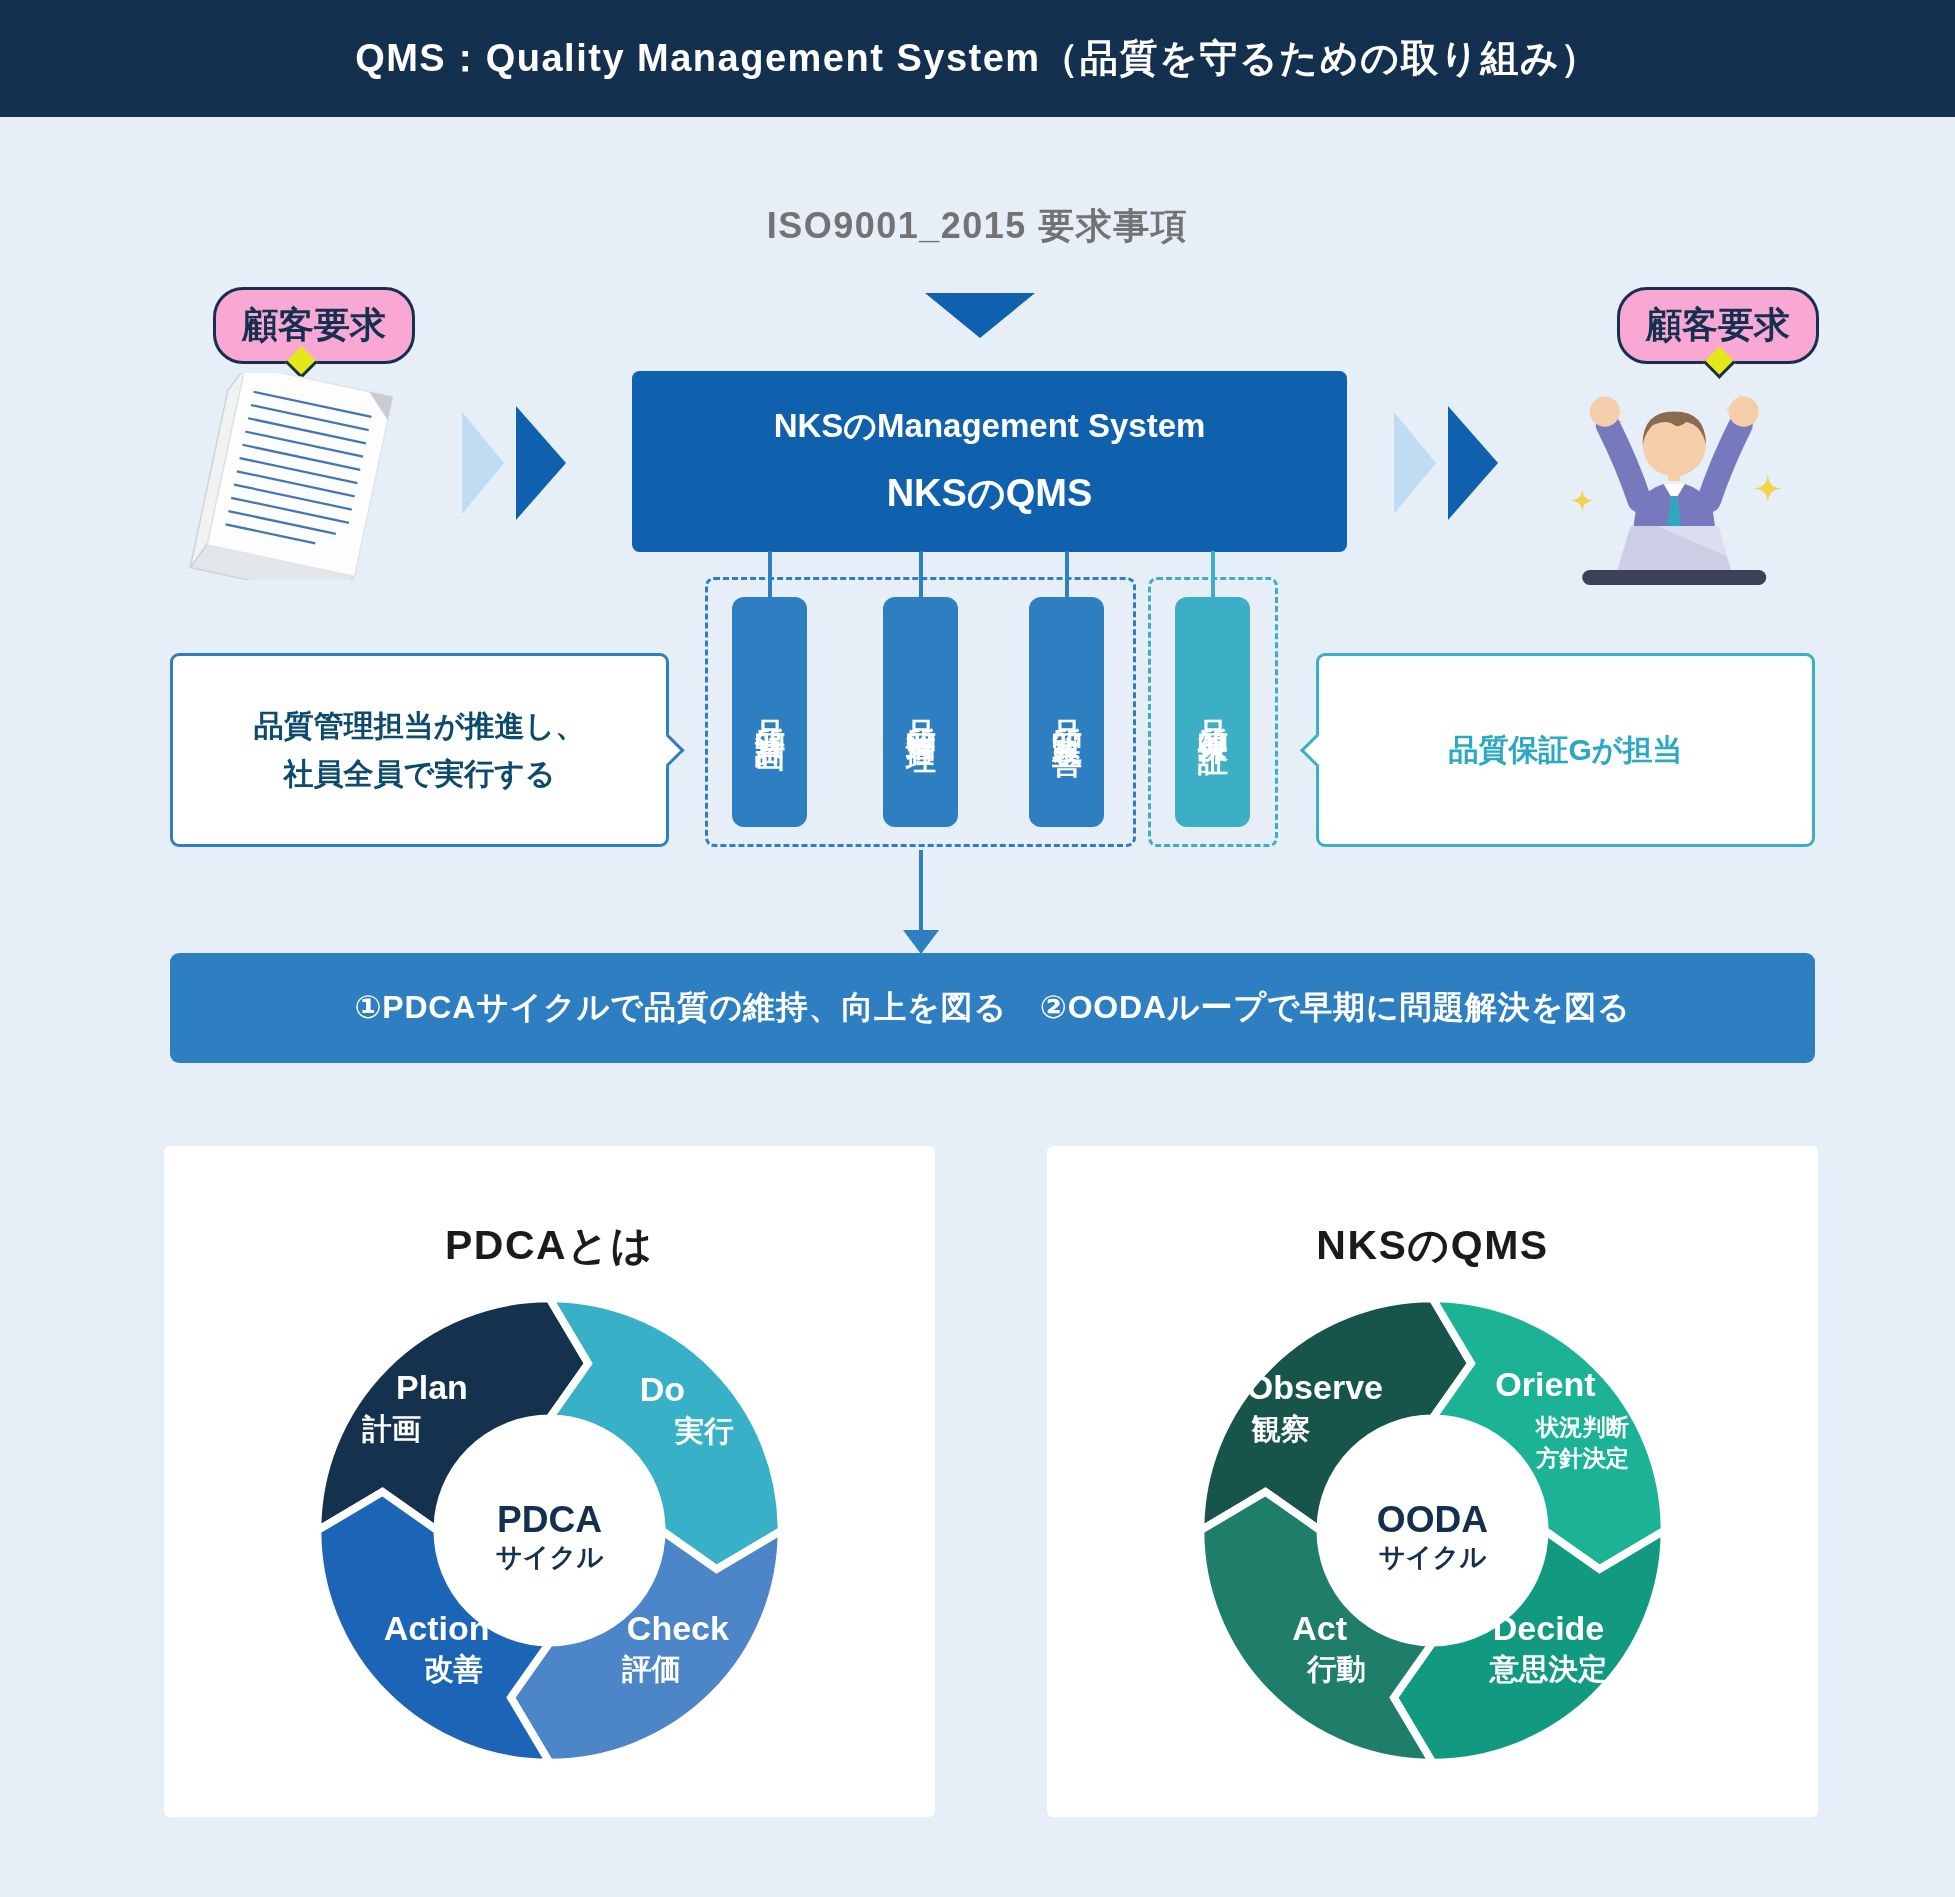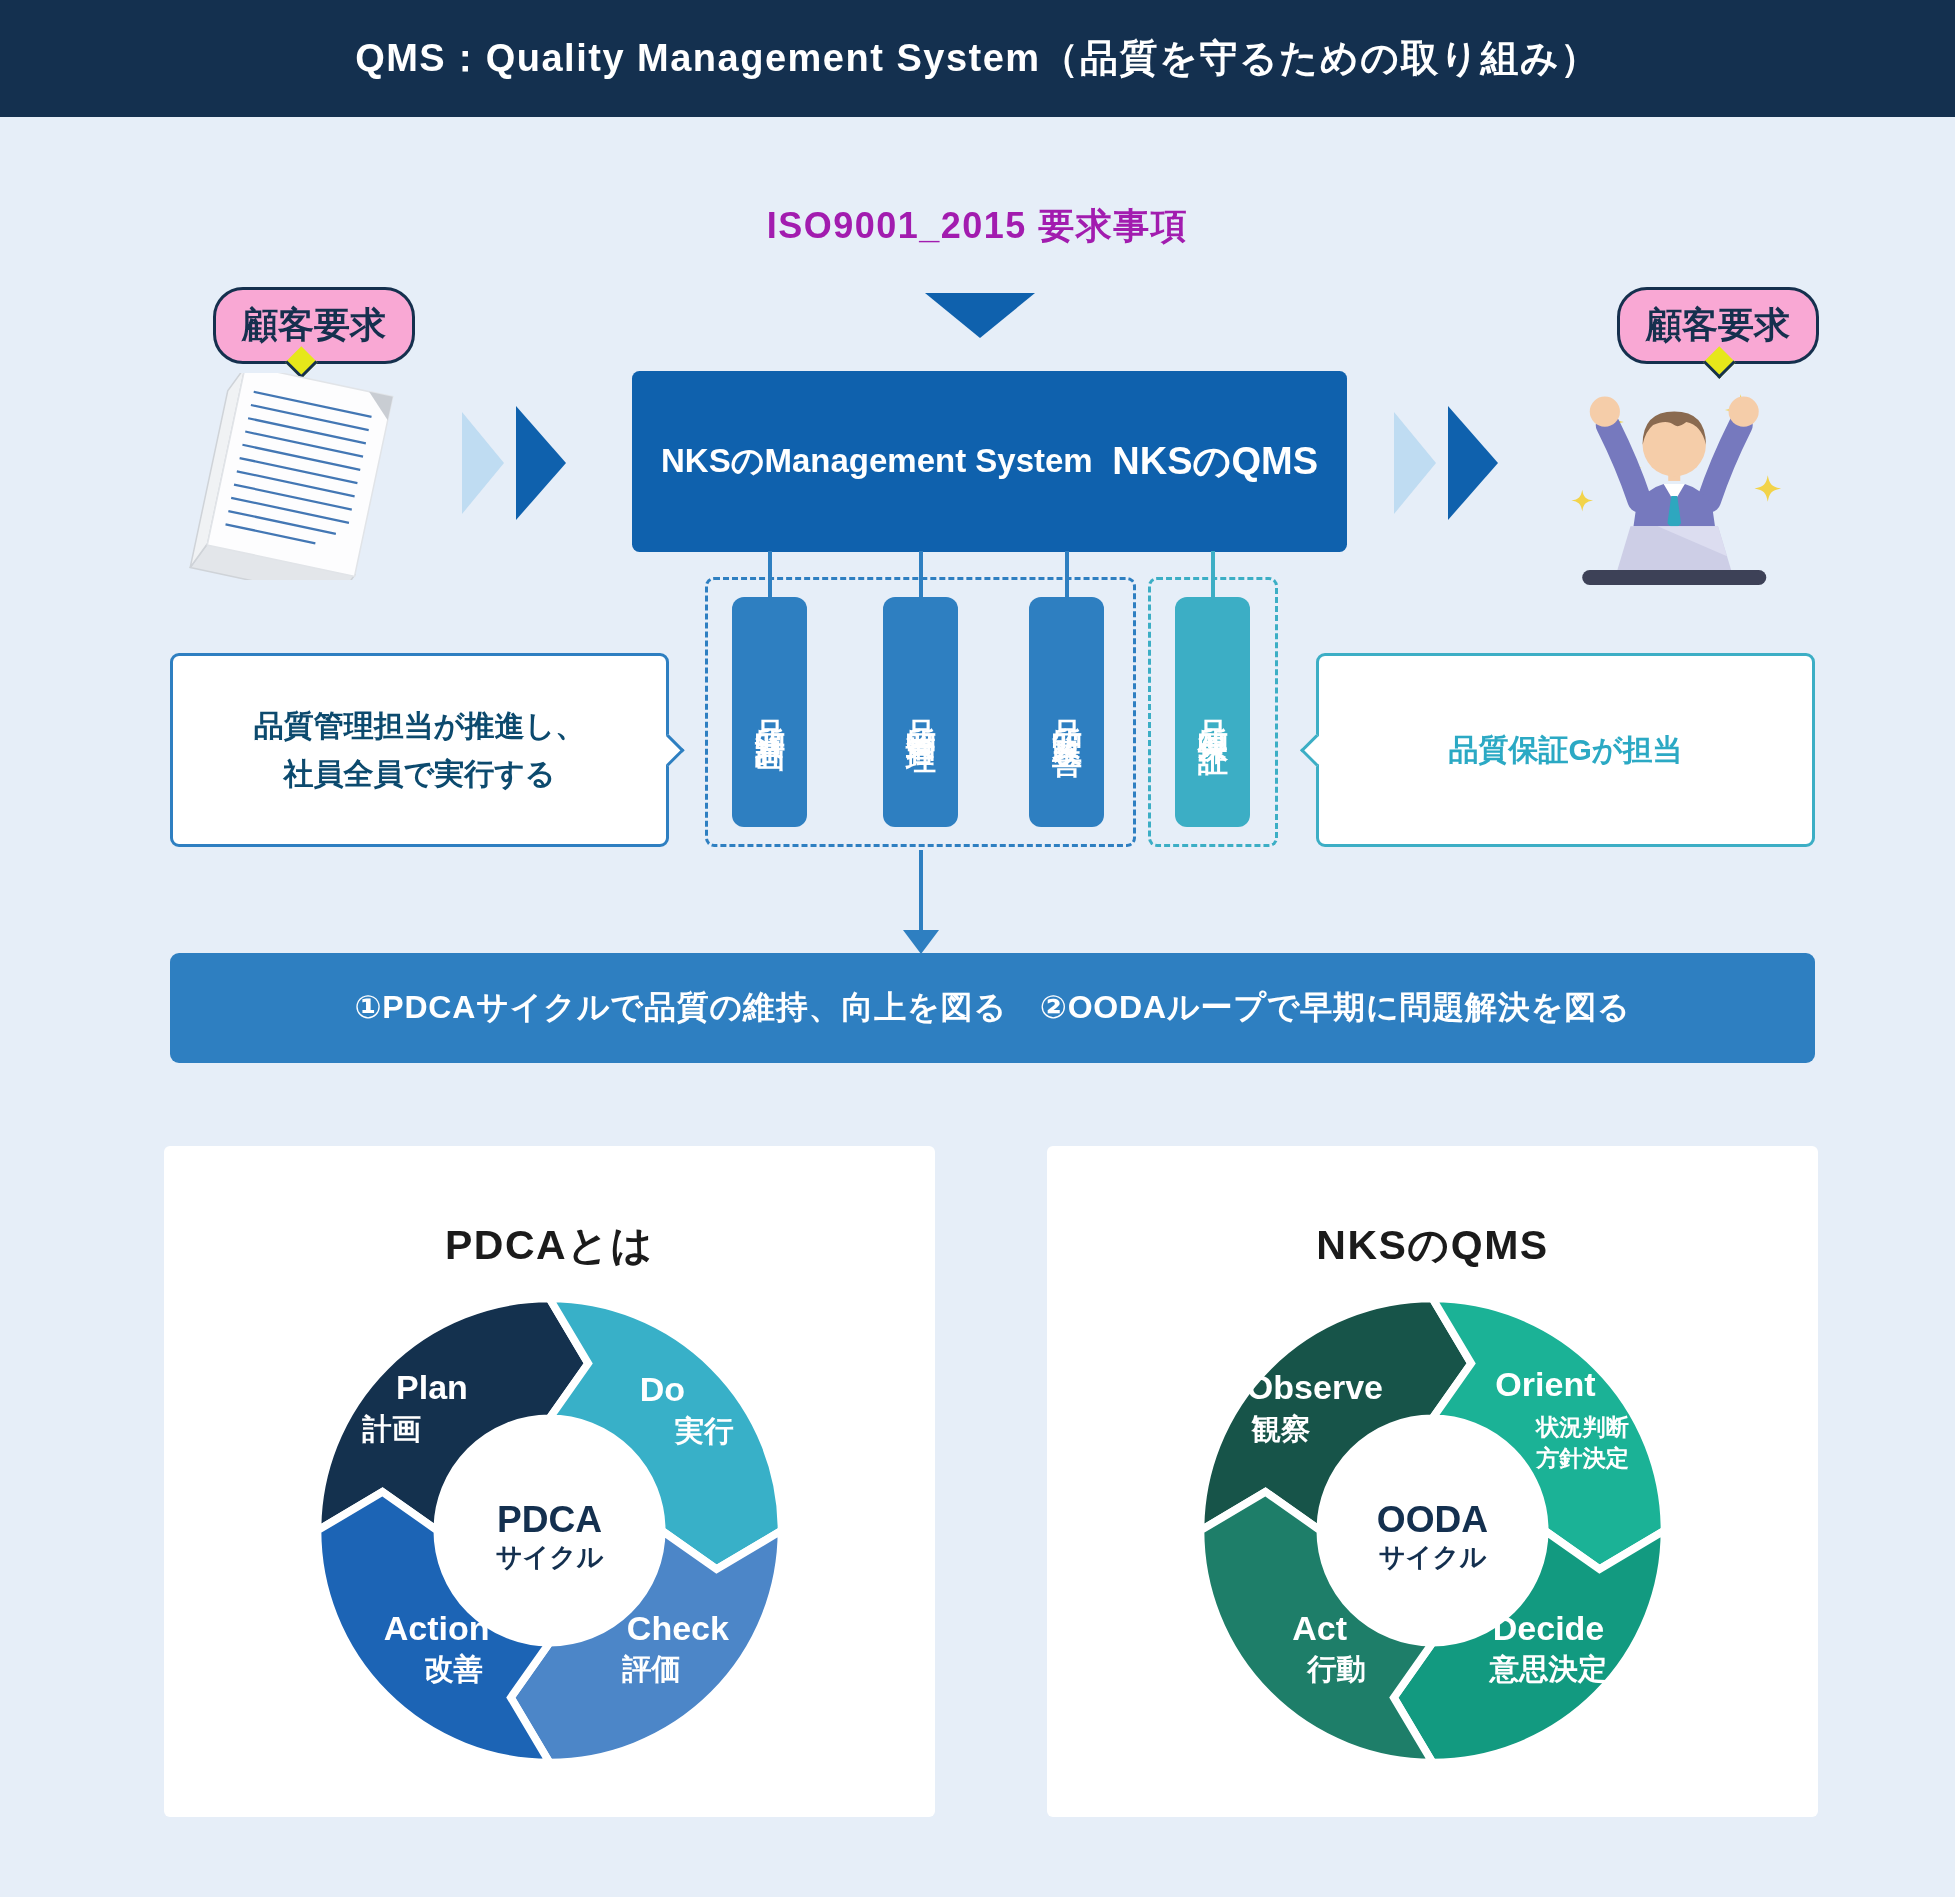--- a/index.html
+++ b/index.html
@@ -6,42 +6,42 @@
   body{font-family:"Liberation Sans","DejaVu Sans",sans-serif;}
   .stage{position:relative;width:1955px;height:1898px;background:#E6EEF8;overflow:hidden;}
 
   
   .header{position:absolute;left:0;top:0;width:1955px;height:117px;background:#14304F;
     display:flex;align-items:center;justify-content:center;}
   .header-title{color:#FFFFFF;font-size:38px;font-weight:bold;letter-spacing:1.5px;}
 
   
   .iso-label{position:absolute;top:202px;left:50%;transform:translateX(-50%);
-    font-size:36px;font-weight:bold;color:#a21caf;letter-spacing:1.5px;white-space:nowrap;}
+    font-size:36px;font-weight:bold;color:#737373;letter-spacing:1.5px;white-space:nowrap;}
   .down-triangle{position:absolute;left:925px;top:293px;width:0;height:0;
     border-left:55px solid transparent;border-right:55px solid transparent;border-top:45px solid #0F61AD;}
 
   
   .bubble{position:absolute;background:#f9a8d4;border:3.8px solid #15304E;border-radius:30px;
     padding:11px 26px;font-size:36px;font-weight:bold;color:#15304E;white-space:nowrap;}
   .bubble .tail{position:absolute;bottom:-13px;width:19.6px;height:19.6px;background:#E6E71A;
     border-right:3.8px solid #15304E;border-bottom:3.8px solid #15304E;transform:rotate(45deg);}
   .bubble-request{left:213px;top:287px;}
   .bubble-request .tail{left:38%;}
   .bubble-satisfaction{left:1617px;top:287px;}
   .bubble-satisfaction .tail{left:50%;margin-left:-9.8px;}
 
   
   .chev{position:absolute;width:0;height:0;}
   .chev-light{border-top:51px solid transparent;border-bottom:51px solid transparent;border-left:42px solid #BFDCF2;}
   .chev-dark{border-top:57px solid transparent;border-bottom:57px solid transparent;border-left:50px solid #0F61AD;}
 
   
   .system-box{position:absolute;left:632px;top:371px;width:715px;height:181px;background:#0F61AD;
-    border-radius:7.5px;display:flex;flex-direction:row;align-items:center;justify-content:center;gap:19.6px;}
+    border-radius:7.5px;display:flex;flex-direction:column;align-items:center;justify-content:center;gap:19.6px;}
   .system-box .l1{color:#fff;font-size:33px;font-weight:bold;}
   .system-box .l2{color:#fff;font-size:38px;font-weight:bold;}
 
   
   .conn{position:absolute;top:551px;width:3.8px;height:50px;}
   .conn.blue{background:#2E7FC1;}
   .conn.teal{background:#3CAEC5;}
 
   
   .dashed{position:absolute;top:577px;height:270px;border-radius:9px;box-sizing:border-box;}

